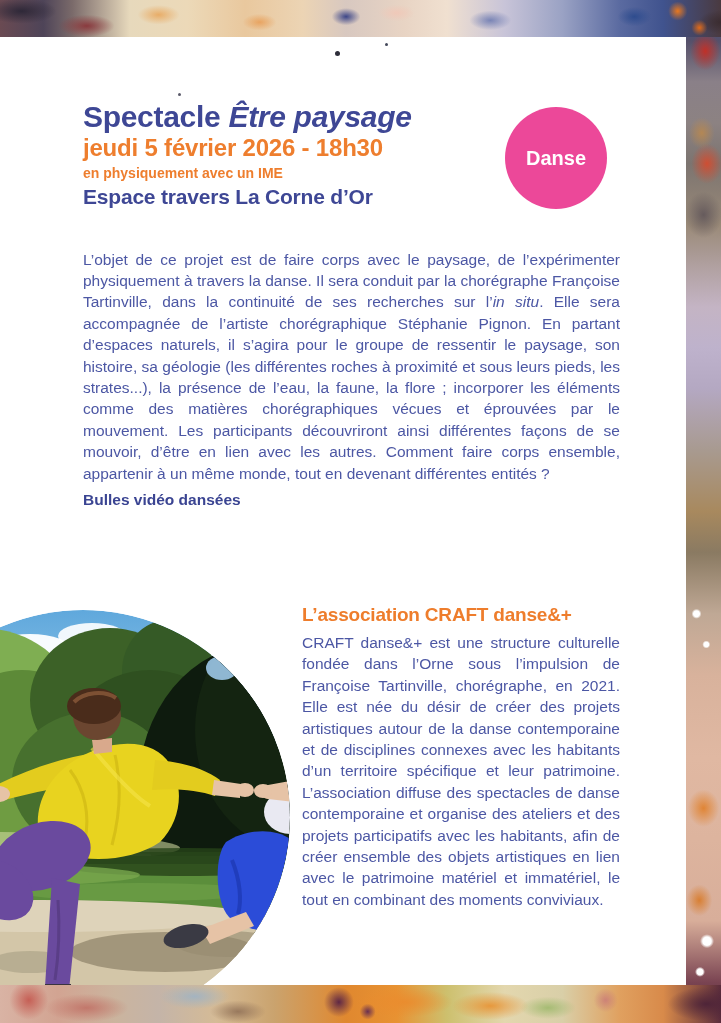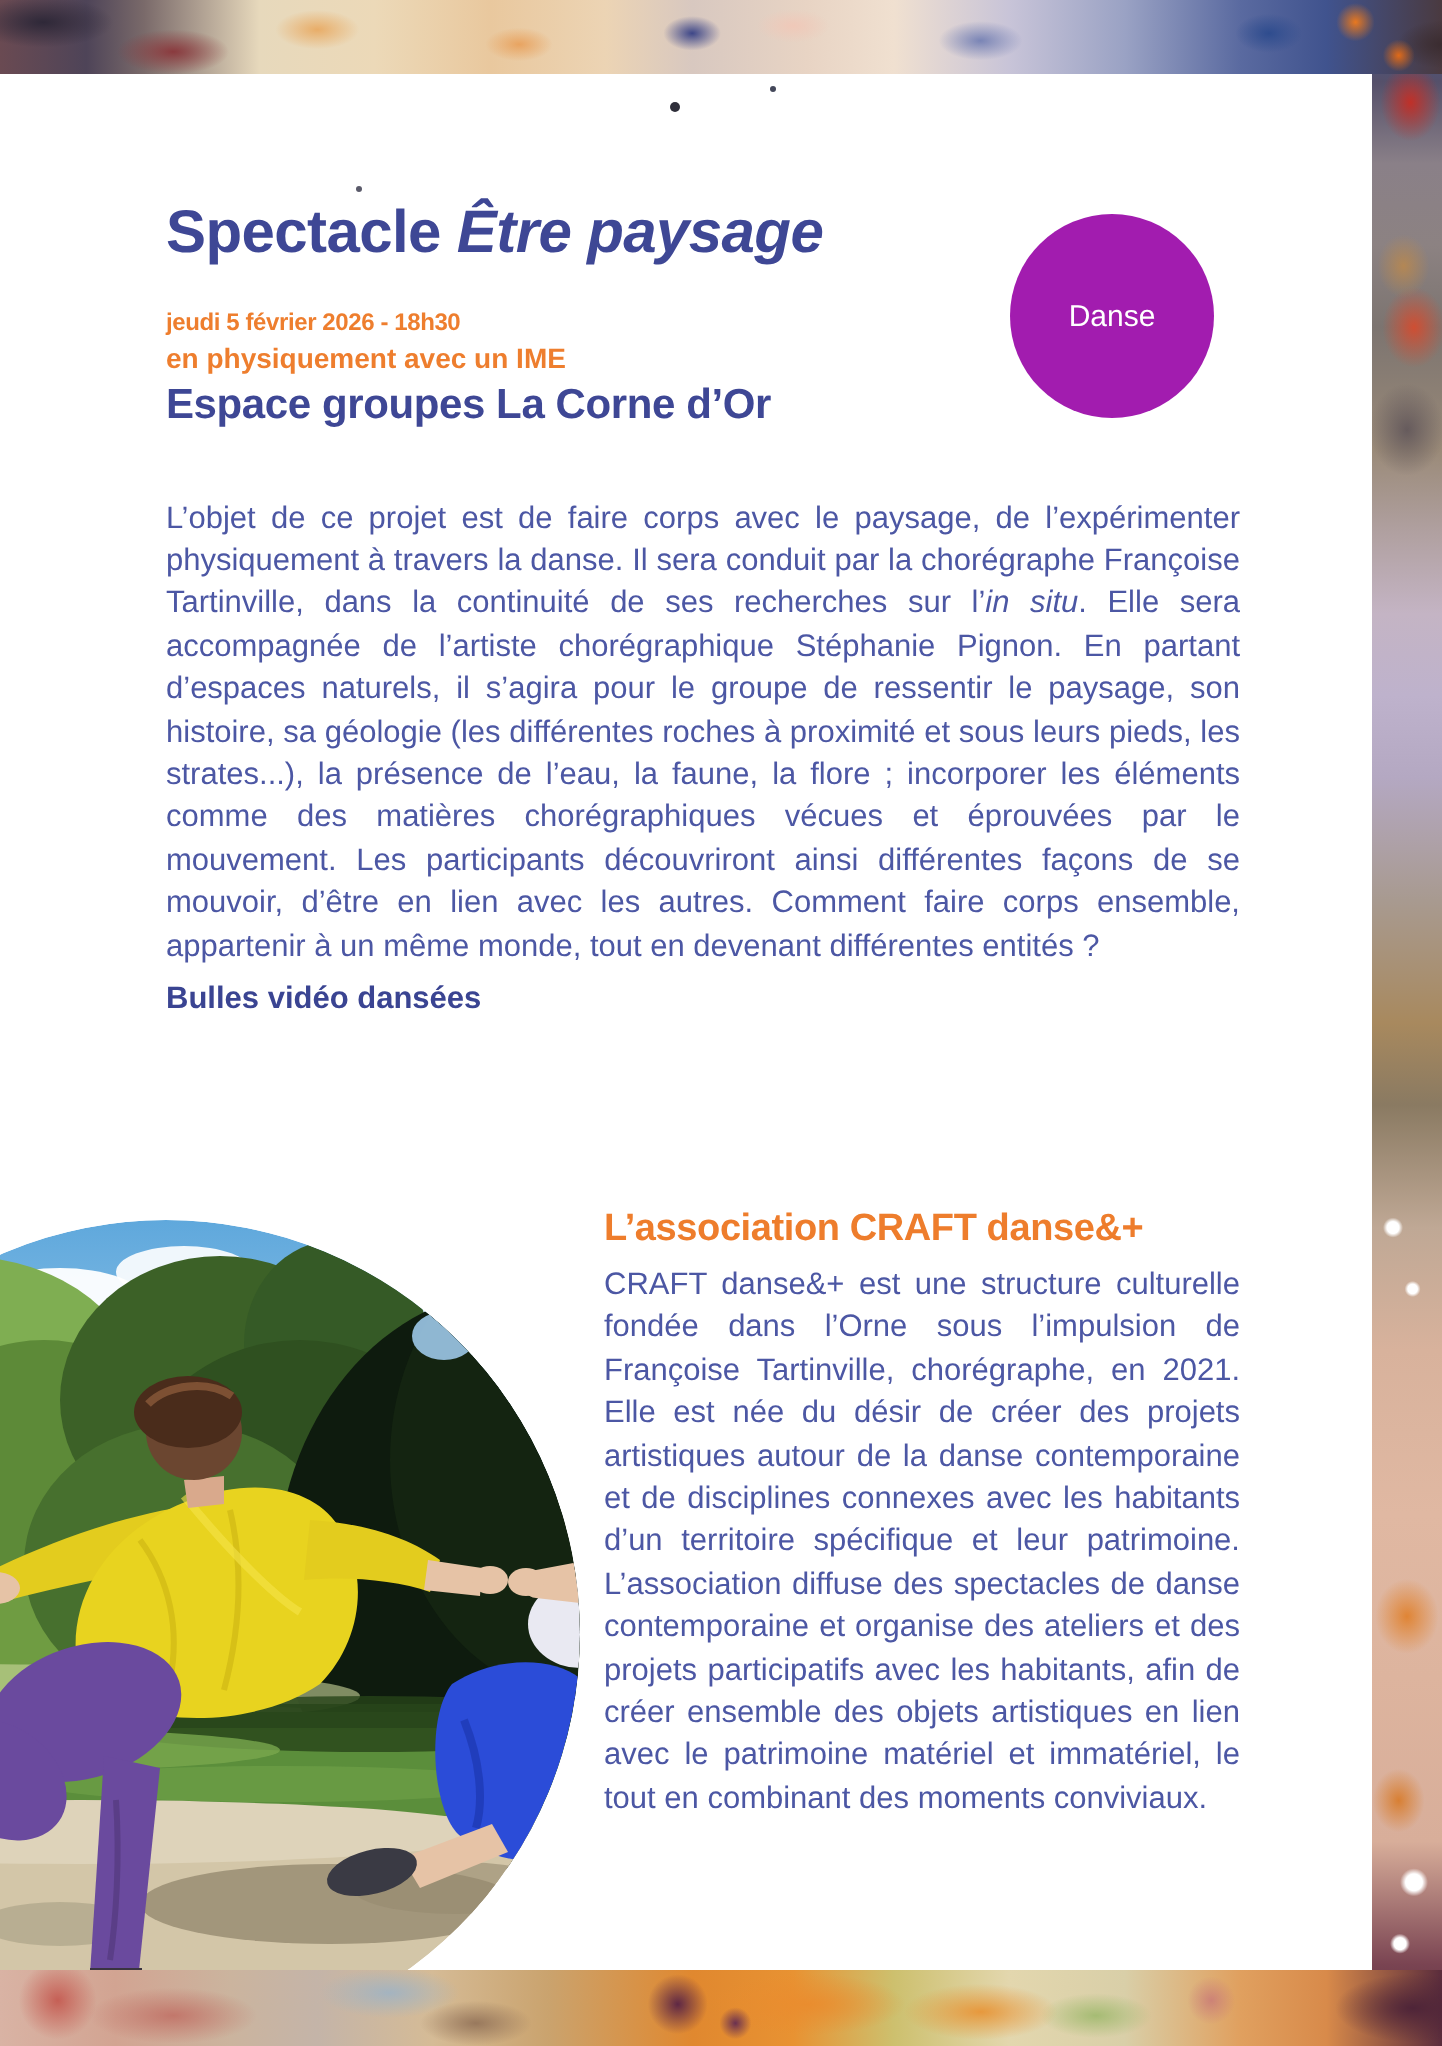--- a/index.html
+++ b/index.html
@@ -61,27 +61,27 @@
       radial-gradient(ellipse 50px 22px at 98% 50%, #4e2438 0%, rgba(78,36,56,0) 78%),
       linear-gradient(90deg,#d9b3a4 0%,#d2a492 8%,#cbb49e 16%,#c4b4a8 22%,#d5bb96 30%,
         #caa36e 38%,#e0882f 48%,#e89232 55%,#cdc06e 62%,#e3d7ae 70%,#d9cfa8 78%,
         #e0a05f 86%,#d88a4a 92%,#5a2c3c 100%);
   }
   .speck{position:absolute;border-radius:50%;z-index:2;}
   
   .header{position:absolute;left:83px;top:100px;width:420px;color:#3e4795;}
   .title{font-size:30px;font-weight:bold;line-height:1.1;letter-spacing:-0.3px;}
   .title .it{font-style:italic;}
-  .date{color:#ee7e2e;font-size:12px;font-weight:bold;margin-top:21px;letter-spacing:-0.2px;}
+  .date{color:#ee7e2e;font-size:24px;font-weight:bold;margin-top:1px;letter-spacing:-0.2px;}
   .collab{color:#ee7e2e;font-size:14px;font-weight:bold;margin-top:3px;}
   .venue{color:#3e4795;font-size:21px;font-weight:bold;margin-top:4px;letter-spacing:-0.2px;}
   .badge{
     position:absolute;left:505px;top:107px;width:102px;height:102px;border-radius:50%;
-    background:#a21caf;display:flex;align-items:center;justify-content:center;
-    color:#ffffff;font-size:15px;z-index:3;
+    background:#ec4899;display:flex;align-items:center;justify-content:center;
+    color:#ffffff;font-size:20px;z-index:3;font-weight:bold;
   }
   
   .body-text{color:#4c57a4;font-size:15.5px;line-height:21.4px;text-align:justify;}
   .p1{position:absolute;left:83px;top:233px;width:537px;}
   .p1 .it{font-style:italic;}
   .bulles{position:absolute;left:83px;top:489px;width:537px;}
   .bulles-h{font-weight:bold;color:#3a4492;font-size:15.5px;line-height:21.4px;}
   .assoc{position:absolute;left:302px;top:604px;width:318px;z-index:2;}
   .assoc-h{color:#ee7d2c;font-size:19px;font-weight:bold;letter-spacing:-0.2px;margin-bottom:6px;}
   
@@ -100,21 +100,21 @@
   <div class="border-right"></div>
   <div class="border-bottom"></div>
   <div class="speck" style="left:178px;top:93px;width:3px;height:3px;background:#5a5a6a;"></div>
   <div class="speck" style="left:335px;top:51px;width:5px;height:5px;background:#2e2e3a;"></div>
   <div class="speck" style="left:385px;top:43px;width:3px;height:3px;background:#44485a;"></div>
 
   <div class="header">
     <div class="title"><span>Spectacle </span><span class="it">Être paysage</span></div>
     <div class="date">jeudi 5 février 2026 - 18h30</div>
     <div class="collab">en physiquement avec un IME</div>
-    <div class="venue">Espace groupes La Corne d’Or</div>
+    <div class="venue">Espace travers La Corne d’Or</div>
   </div>
 
   <div class="badge">
     <span>Danse</span>
   </div>
 
   <p class="body-text p1"><span>L’objet de ce projet est de faire corps avec le paysage, de l’expérimenter physiquement à travers la danse. Il sera conduit par la chorégraphe Françoise Tartinville, dans la continuité de ses recherches sur l’</span><span class="it">in situ</span><span>. Elle sera accompagnée de l’artiste chorégraphique Stéphanie Pignon. En partant d’espaces naturels, il s’agira pour le groupe de ressentir le paysage, son histoire, sa géologie (les différentes roches à proximité et sous leurs pieds, les strates...), la présence de l’eau, la faune, la flore ; incorporer les éléments comme des matières chorégraphiques vécues et éprouvées par le mouvement. Les participants découvriront ainsi différentes façons de se mouvoir, d’être en lien avec les autres. Comment faire corps ensemble, appartenir à un même monde, tout en devenant différentes entités ?</span></p>
 
   <div class="bulles">
     <div class="bulles-h">Bulles vidéo dansées</div>

